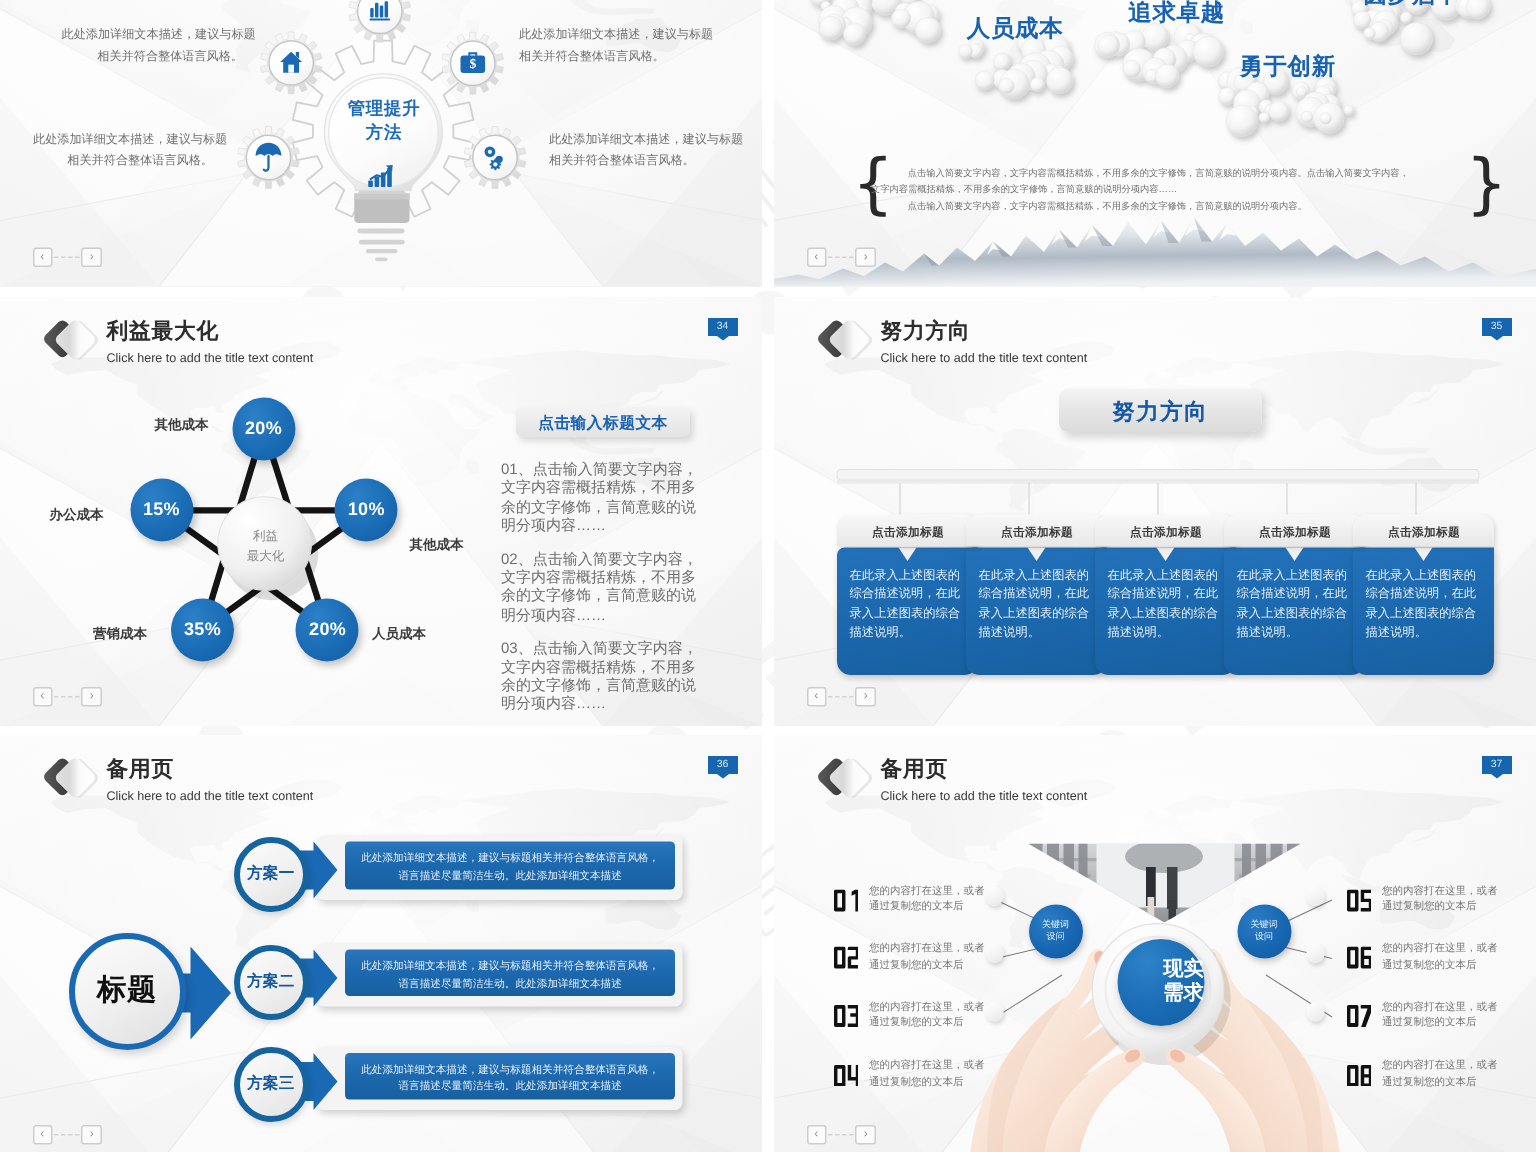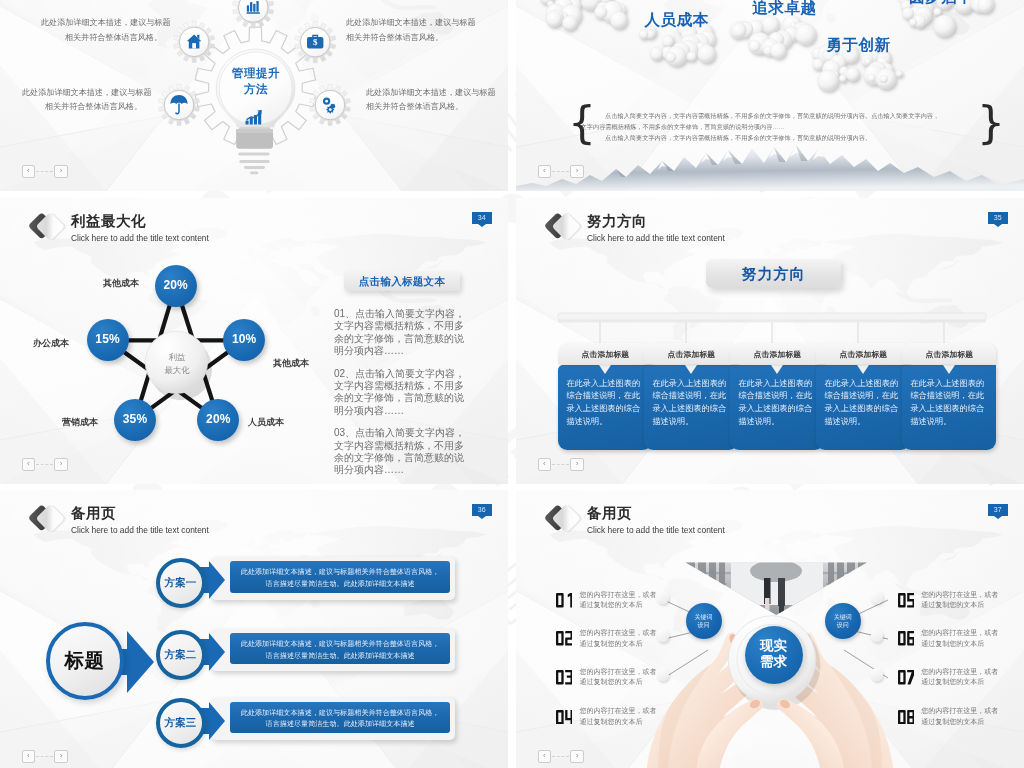--- a/index.html
+++ b/index.html
@@ -117,21 +117,21 @@
        background:radial-gradient(circle at 35% 30%,#2b7ec4 0%,#1766b2 55%,#12579c 100%);
        box-shadow:1px 2px 4px rgba(0,0,0,.22);}
   .kw span{position:absolute;left:0;right:0;top:10px;text-align:center;font-size:6px;
        line-height:8.4px;color:#e8f1f9;}
   .kw span b{font-weight:400;}
   .dotc{position:absolute;width:12.8px;height:12.8px;border-radius:50%;z-index:3;
        background:linear-gradient(150deg,#ffffff 0%,#f2f2f2 60%,#e6e6e6 100%);
        box-shadow:1px 2px 3px rgba(0,0,0,.14);}
   .c6{position:absolute;left:228.5px;top:135.5px;width:58px;height:58px;border-radius:50%;z-index:6;
        background:radial-gradient(circle at 34% 26%,#2d82c8 0%,#1a6cb5 55%,#125da2 100%);
-       box-shadow:1px 2px 6px rgba(0,0,0,.22);text-align:center;}
+       box-shadow:1px 2px 6px rgba(0,0,0,.22);text-align:right;}
   .c6 span{display:block;font-size:13.5px;font-weight:700;color:#fff;line-height:16px;}
   .c6 span:first-child{padding-top:12px;}
 </style>
 </head>
 <body>
 
 <svg width="0" height="0" style="position:absolute" aria-hidden="true">
 <defs>
   <linearGradient id="gBase" x1="0" y1="0" x2="0.3" y2="1">
     <stop offset="0%" stop-color="#fbfbfb"></stop>

